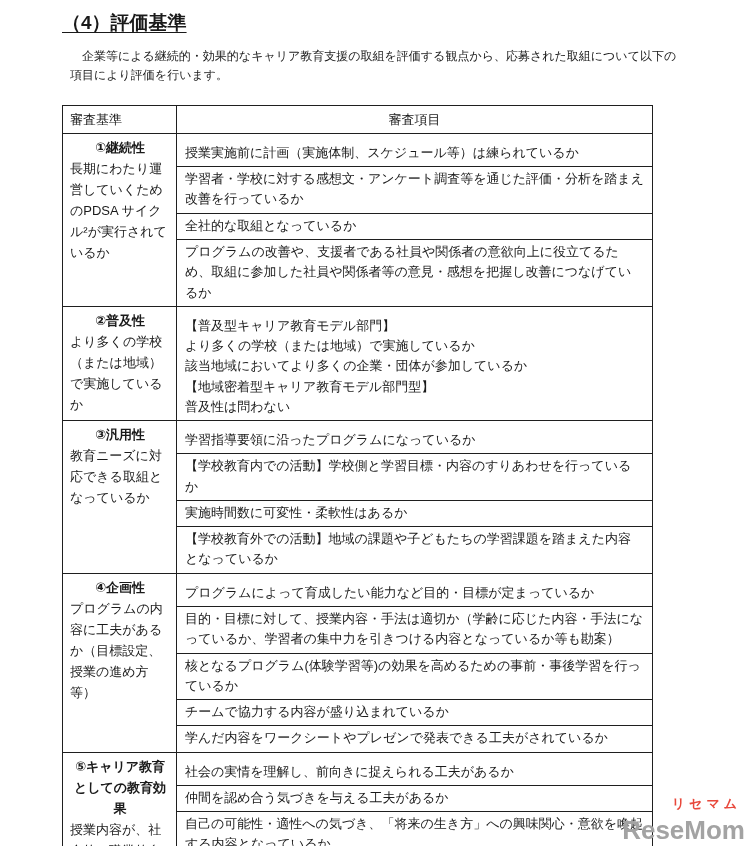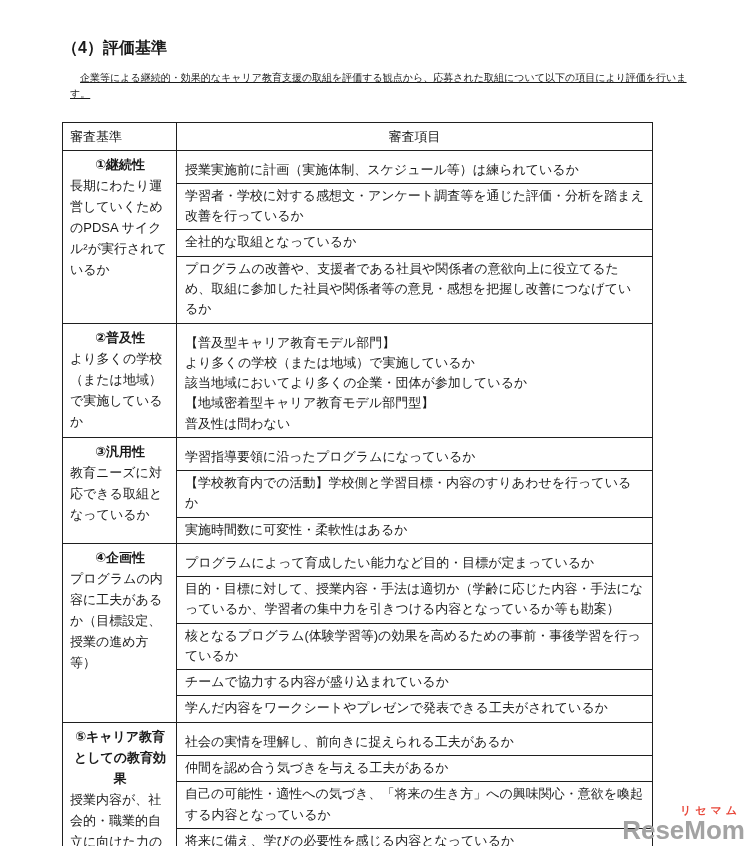--- a/index.html
+++ b/index.html
@@ -6,31 +6,30 @@
   html, body { background: #ffffff; }
   body {
     width: 752px; height: 846px;
     position: relative; overflow: hidden;
     font-family: "Liberation Sans", "DejaVu Sans", sans-serif;
     color: #1a1a1a;
     -webkit-font-smoothing: antialiased;
   }
   .page { padding: 10px 0 0 62px; }
   .doc-title {
-    font-size: 16px; font-weight: bold;
+    font-size: 19px; font-weight: bold;
+    text-decoration: underline;
     text-underline-offset: 3px;
     display: inline-block;
-    margin-top: 28px;
   }
   .intro {
     margin-top: 11px; margin-left: 8px;
     width: 618px;
-    font-size: 10px; line-height: 1.58;
+    font-size: 12px; line-height: 1.58;
     text-indent: 1em;
-    text-decoration: underline;
   }
   .ctable {
     margin-top: 20px;
     width: 591px;
     border: 1px solid #1f1f1f;
     font-size: 13px;
   }
   .trow { display: flex; border-top: 1px solid #1f1f1f; }
   .trow.first { border-top: none; }
   .cell-left {
@@ -53,24 +52,24 @@
   .logo {
     position: absolute;
     right: 7px; bottom: 3px;
     text-align: right;
     line-height: 1;
     background: rgba(255,255,255,0.0);
   }
   .logo-katakana {
     display: block;
     color: #e8483b;
-    font-size: 11px;
+    font-size: 13px;
     letter-spacing: 4px;
     font-weight: bold;
-    margin-bottom: 1px;
+    margin-bottom: 7px;
     padding-right: 4px;
   }
   .logo-wordmark {
     display: block;
     color: #a3a3a3;
     font-size: 26px;
     font-weight: bold;
     letter-spacing: 0px;
     font-family: "Liberation Sans", sans-serif;
   }
@@ -133,20 +132,23 @@
           <div class="cell-right">
             <div class="group">
               <div class="item-line">学習指導要領に沿ったプログラムになっているか</div>
             </div>
             <div class="group">
               <div class="item-line">【学校教育内での活動】学校側と学習目標・内容のすりあわせを行っているか</div>
             </div>
             <div class="group">
               <div class="item-line">実施時間数に可変性・柔軟性はあるか</div>
             </div>
+            <div class="group">
+              <div class="item-line">【学校教育外での活動】地域の課題や子どもたちの学習課題を踏まえた内容となっているか</div>
+            </div>
           </div>
         </div>
         <div class="trow">
           <div class="cell-left">
             <div class="crit-label">④企画性</div>
             <div class="crit-desc">プログラムの内容に工夫があるか（目標設定、授業の進め方等）</div>
           </div>
           <div class="cell-right">
             <div class="group">
               <div class="item-line">プログラムによって育成したい能力など目的・目標が定まっているか</div>

